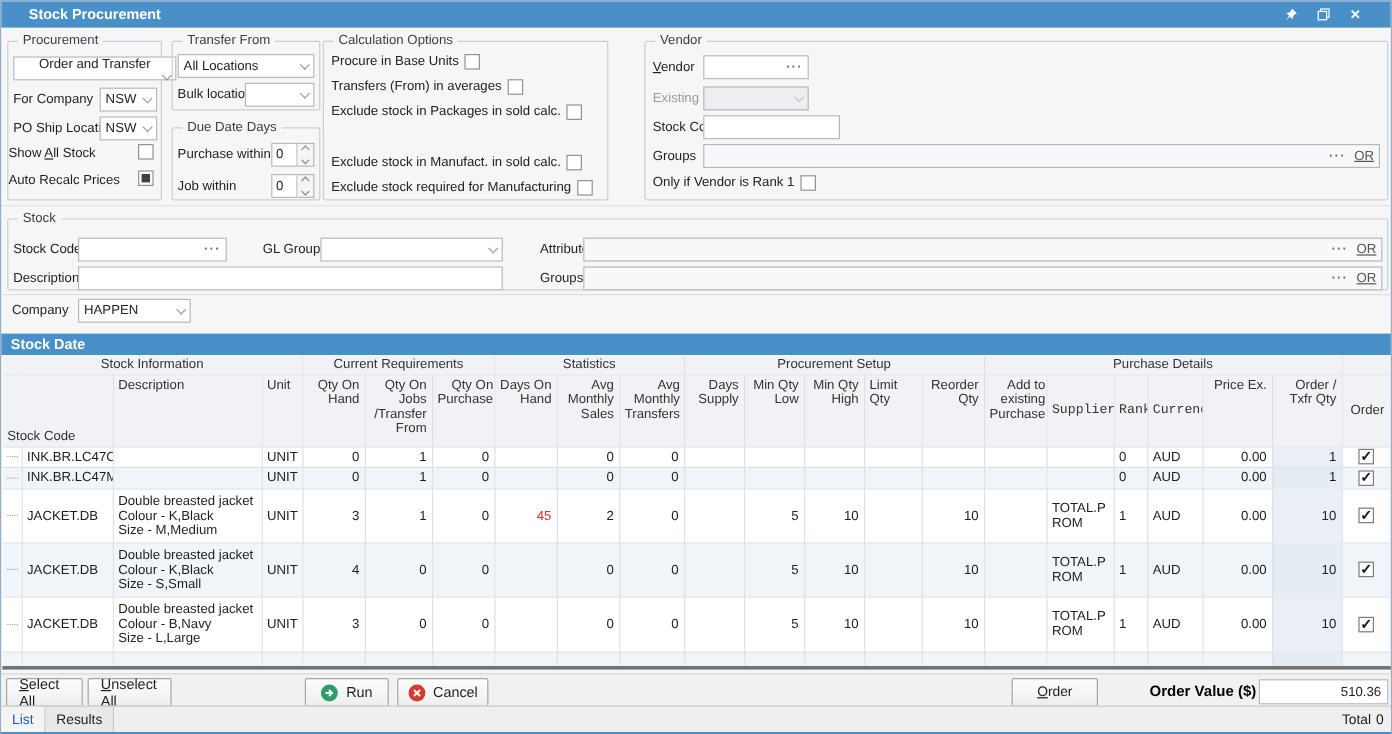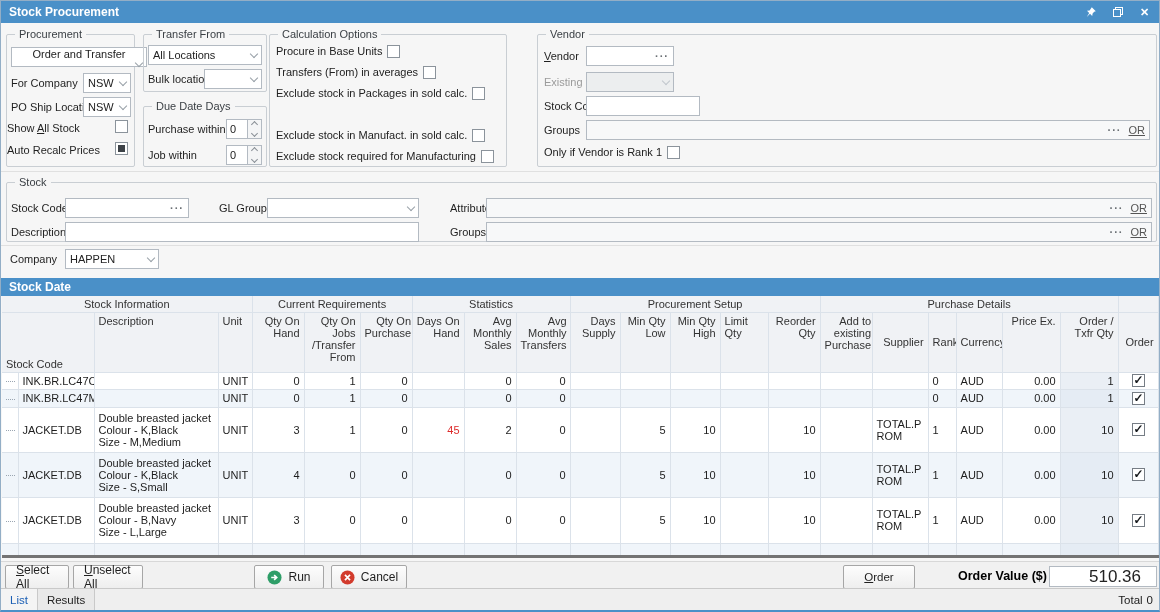--- a/index.html
+++ b/index.html
@@ -4,21 +4,21 @@
 <style>
   html,body{margin:0;padding:0;background:#dfe3e8;}
   *{box-sizing:border-box;}
   .window{
     position:relative;width:1160px;height:612px;background:#f6f6f6;
     font-family:"Liberation Sans",sans-serif;font-size:11px;color:#222;
     border:1px solid #93aec6;border-bottom:2px solid #4a90c8;overflow:hidden;
   }
   
   .titlebar{position:absolute;top:0;left:0;right:0;height:22px;background:#4a90c8;
-    display:flex;align-items:center;padding:0 8px;}
+    display:flex;align-items:center;padding:0 23px;}
   .titlebar .title{color:#fff;font-weight:bold;font-size:12px;}
   .titlebar .ticons{margin-left:auto;display:flex;gap:14px;align-items:center;}
   .ticon{width:13px;height:13px;display:flex;align-items:center;justify-content:center;cursor:default;}
   .ticon svg{display:block;}
   
   .groupbox{position:absolute;border:1px solid #c9ced3;border-radius:2px;}
   .groupbox>.glegend{position:absolute;top:-7px;left:8px;background:#f6f6f6;padding:0 4px;
     font-size:11px;color:#3a3f44;white-space:nowrap;}
   .lbl{position:absolute;font-size:11px;color:#1f1f1f;white-space:nowrap;line-height:13px;}
   .lbl.gray{color:#9b9b9b;}
@@ -52,21 +52,21 @@
   .grid table{border-collapse:collapse;table-layout:fixed;width:1156px;}
   .grid th,.grid td{border-right:1px solid #dbe2ea;border-bottom:1px solid #dbe2ea;
     padding:1px 4px;font-weight:normal;font-size:11px;overflow:hidden;}
   .grid thead th{background:#f0f2f5;color:#333;}
   .grid .group-row th{height:16px;text-align:center;}
   .grid .head-row th{height:60px;vertical-align:top;text-align:left;padding:2px 4px;}
   .grid .head-row th span{white-space:pre-line;display:inline-block;}
   .grid th.h-tr{text-align:right;}
   .grid th.h-tl{text-align:left;}
   .grid th.h-bl{vertical-align:bottom;text-align:left;}
-  .grid th.h-ml{vertical-align:middle;text-align:right;}
+  .grid th.h-ml{vertical-align:middle;text-align:right;font-family:Liberation Mono, monospace;}
   .grid th.h-mr{vertical-align:middle;text-align:right;}
   .grid td{vertical-align:middle;color:#1d1d1d;}
   .grid td.a-r{text-align:right;}
   .grid td.a-c{text-align:center;}
   .grid td.pre span{white-space:pre-line;}
   .grid td.wrap{word-break:break-all;}
   .grid tr.alt td{background:#f0f5fa;}
   .grid td.tint{background:#eaeff5;}
   .grid tr.alt td.tint{background:#e5ecf4;}
   .grid .red{color:#dd2b2b;}
@@ -74,21 +74,21 @@
   .cb{position:relative;width:13px;height:13px;border:1px solid #767d85;background:#fff;display:inline-block;vertical-align:middle;}
   .cb.checked::after{content:"\2713";position:absolute;left:1px;top:-2px;font-size:12px;font-weight:bold;color:#15181b;}
   
   .footer{position:absolute;left:0;top:560px;width:1160px;height:30px;background:#f1f1f1;border-top:1px solid #d8d8d8;}
   .btn{position:absolute;height:24px;top:3px;background:linear-gradient(#fdfdfd,#eeeeee);
     border:1px solid #a6a6a6;border-radius:2px;display:flex;align-items:center;justify-content:center;
     gap:6px;font-size:12px;color:#1f1f1f;padding:0 10px;cursor:default;}
   .btn svg{flex:none;display:block;}
   .ovlabel{position:absolute;left:957px;top:7px;font-weight:bold;font-size:12.5px;color:#000;}
   .ovfield{position:absolute;left:1048px;top:4px;width:108px;height:21px;background:#fff;
-    border:1px solid #b3bac2;display:flex;align-items:center;justify-content:flex-end;padding:0 15px;font-size:17px;}
+    border:1px solid #b3bac2;display:flex;align-items:center;justify-content:flex-end;padding:0 5px;font-size:11px;}
   
   .tabbar{position:absolute;left:0;bottom:0;width:1160px;height:22px;background:#e9e9e9;
     border-top:1px solid #c9c9c9;display:flex;align-items:stretch;font-size:11.5px;}
   .tab{display:flex;align-items:center;padding:0 9px;border-right:1px solid #c9c9c9;}
   .tab.active{background:#f4f4f4;color:#1b5fb5;}
   .tab.inactive{background:#e9e9e9;color:#222;}
   .tabspace{flex:1;background:#efefef;}
   .total{display:flex;align-items:center;gap:4px;padding:0 8px;background:#efefef;color:#1a1a1a;}
 </style>
 </head>

